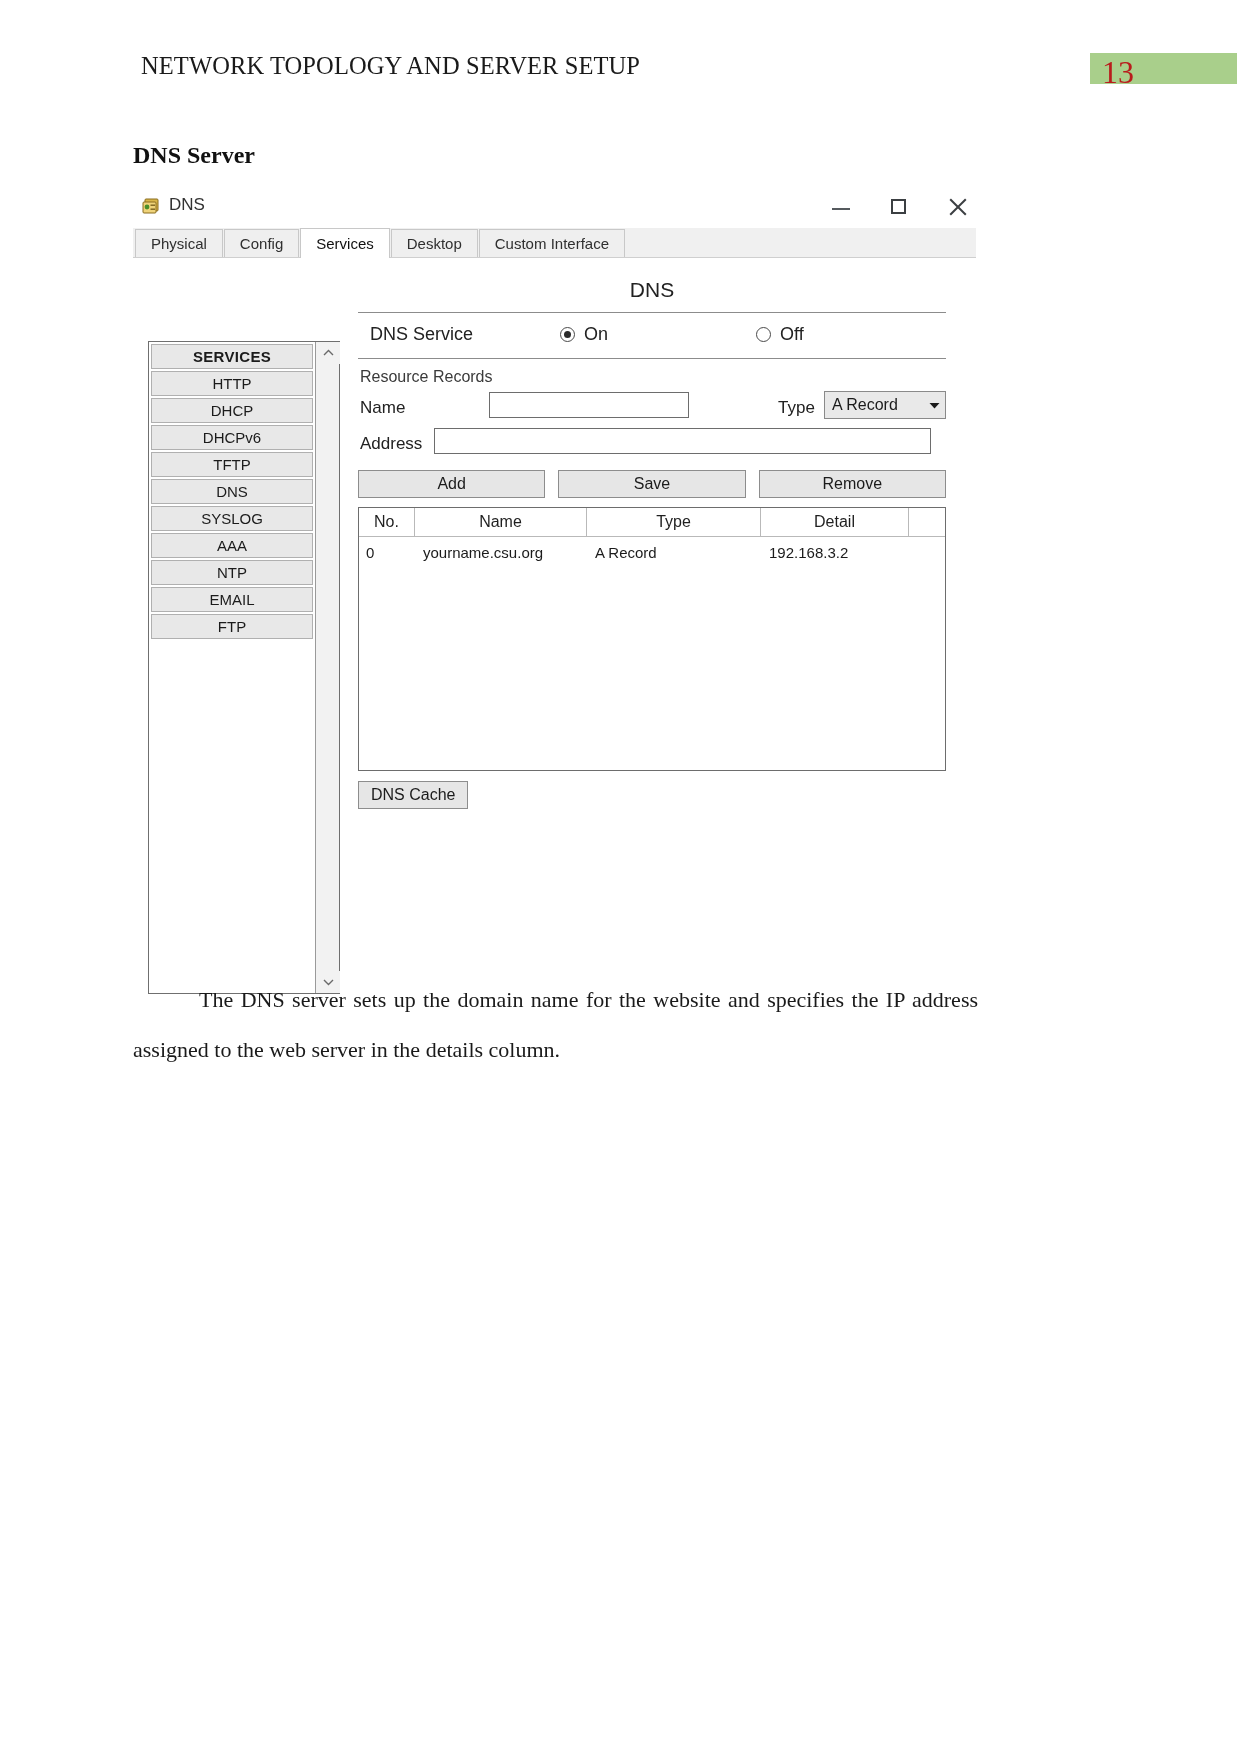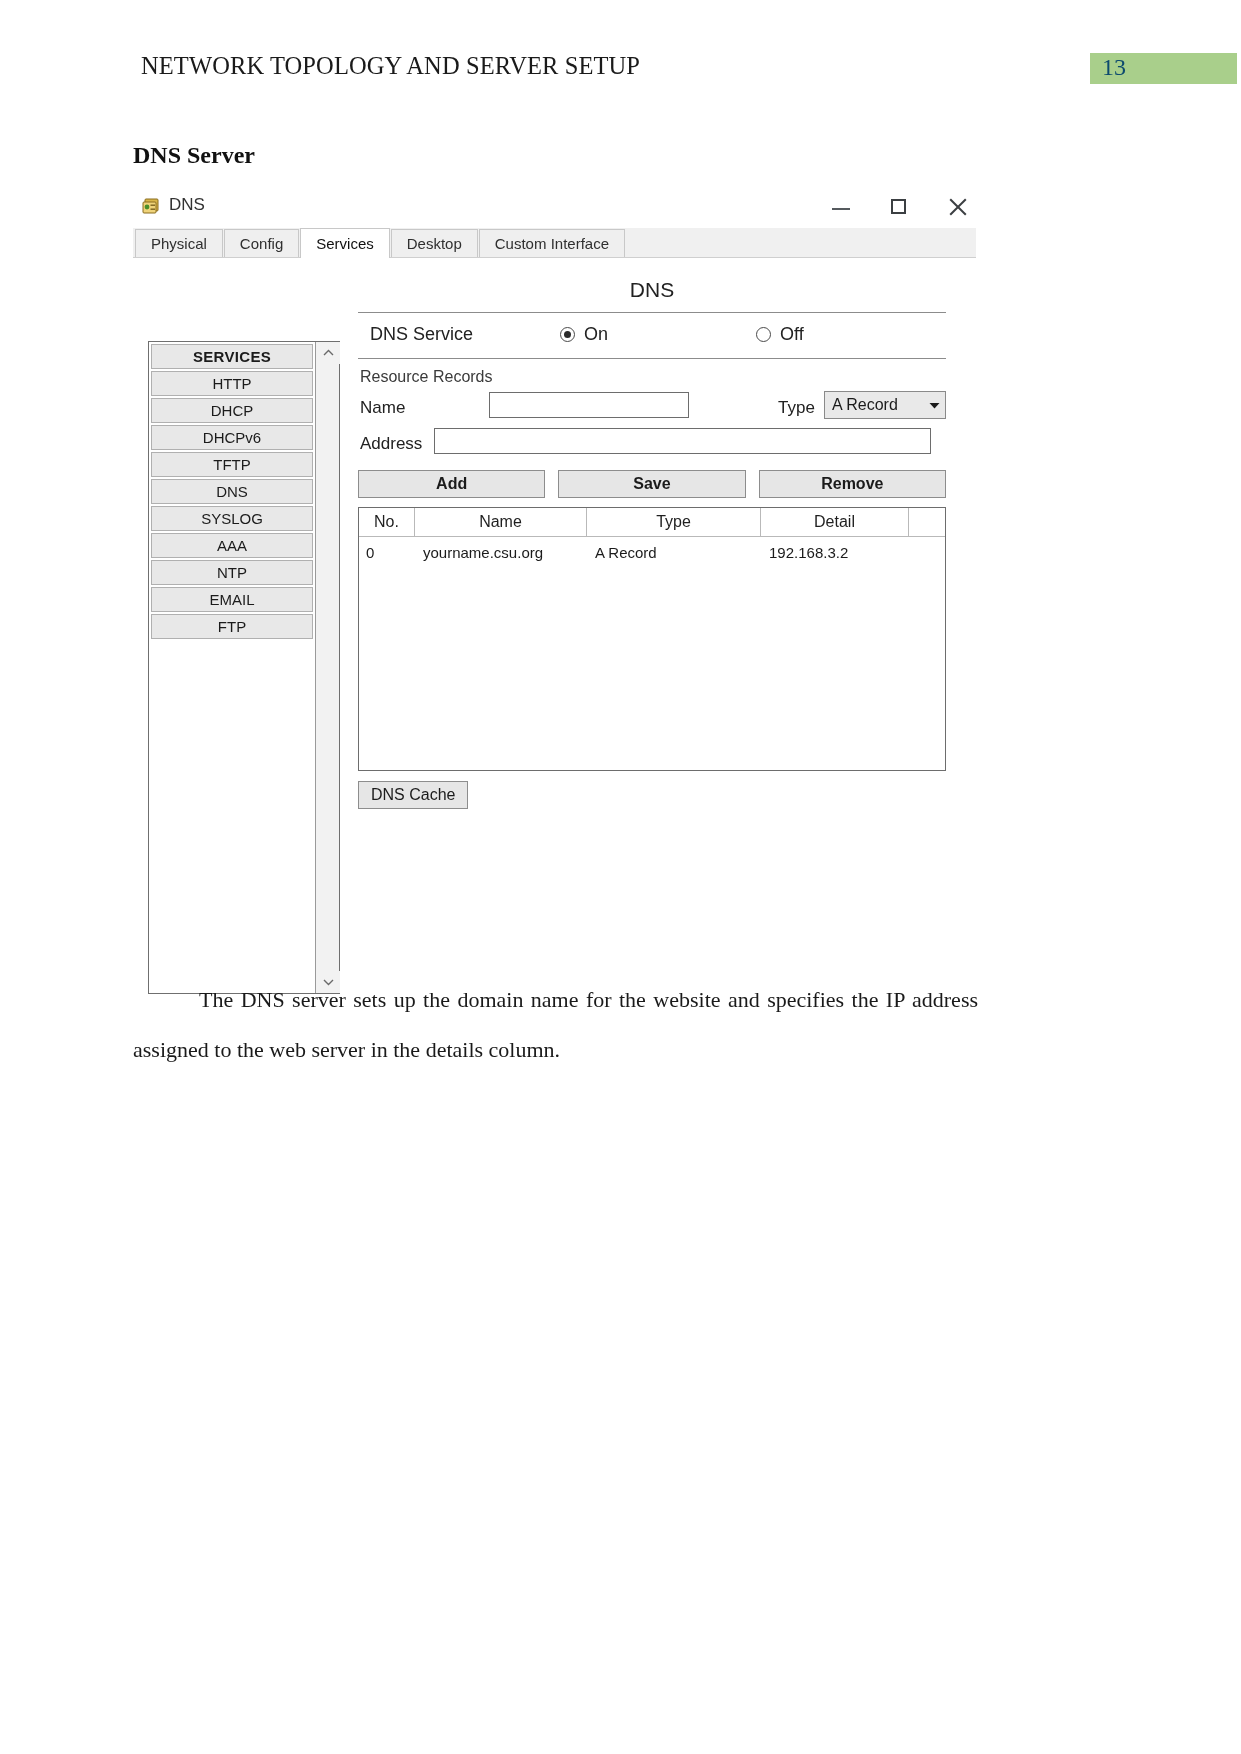--- a/index.html
+++ b/index.html
@@ -31,22 +31,22 @@
   .page-badge {
     position: absolute;
     left: 1090px; top: 53px;
     width: 147px; height: 31px;
     background: #a9cf8b;
   }
   .page-badge-num {
     position: absolute;
     left: 1102px; top: 54px;
     font-family: "Liberation Serif", serif;
-    font-size: 24px;
-    color: #0c4a6e;
+    font-size: 32px;
+    color: #b91c1c;
   }
 
   
   .section-heading {
     position: absolute;
     left: 133px; top: 142px;
     font-family: "Liberation Serif", serif;
     font-weight: bold;
     font-size: 24px;
     color: #111111;
@@ -309,21 +309,20 @@
   .type-select .caret {
     width: 22px;
     text-align: center;
     font-size: 10px;
     color: #1b1b1b;
   }
   .btn-row {
     display: flex;
     gap: 13px;
     margin-top: 8px;
-    font-weight: bold;
   }
   .gbtn {
     flex: 1;
     height: 28px;
     background: #e6e6e6;
     border: 1px solid #8d8d8d;
     font-family: "Liberation Sans", sans-serif;
     font-size: 16px;
     color: #1b1b1b;
     display: flex;

